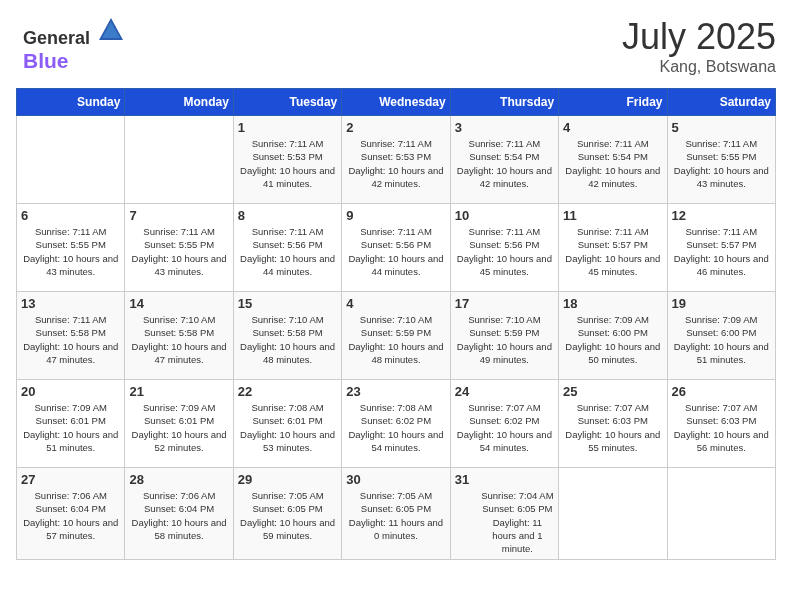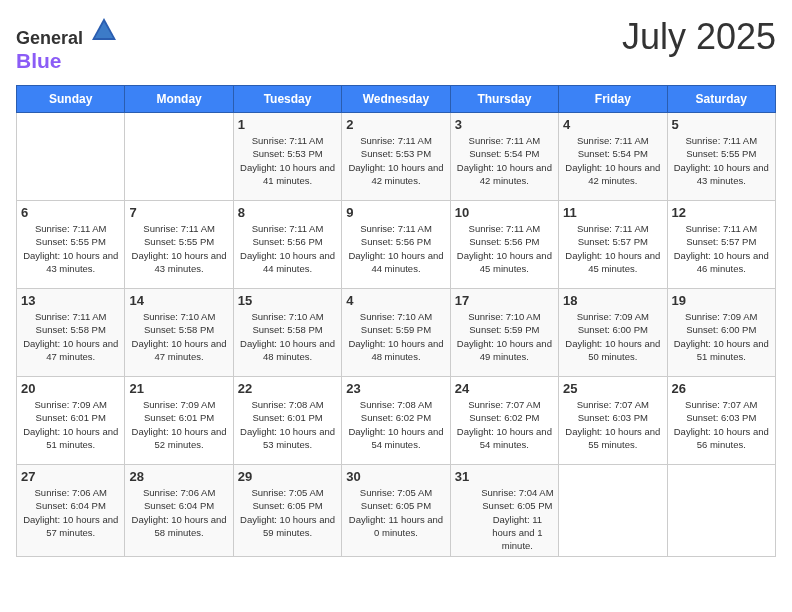--- a/index.html
+++ b/index.html
@@ -12,20 +12,21 @@
     }
     .header {
       display: flex;
       justify-content: space-between;
       align-items: flex-start;
       margin-bottom: 12px;
     }
     .logo {
       display: flex;
       align-items: center;
+      margin-left: 7px;
     }
     .logo-text-general {
       font-size: 18px;
       font-weight: bold;
       color: #333;
     }
     .logo-text-blue {
       font-size: 21px;
       font-weight: bold;
       color: #8b5cf6;
@@ -46,25 +47,25 @@
     .location-title {
       font-size: 16px;
       color: #555;
     }
     table {
       width: 100%;
       border-collapse: collapse;
       border: 1px solid #ccc;
     }
     thead tr th {
-      background-color: #3b82f6;
+      background-color: #1d4ed8;
       color: #fff;
       font-size: 12px;
       padding: 6px 4px;
-      text-align: center;
+      text-align: right;
       border: 1px solid #2a5db0;
     }
     tbody tr td {
       vertical-align: top;
       border: 1px solid #ccc;
       padding: 4px;
       font-size: 10px;
       color: #333;
       width: 14.28%;
       min-height: 80px;
@@ -101,20 +102,21 @@
       <svg class="logo-icon" viewBox="0 0 28 28" xmlns="http://www.w3.org/2000/svg">
         <polygon points="14,2 26,24 2,24" fill="#2a5db0"></polygon>
         <polygon points="14,6 23,22 5,22" fill="#4a90d9" opacity="0.6"></polygon>
       </svg>
       <br>
       <span class="logo-text-blue">Blue</span>
     </div>
   </div>
   <div class="title-block">
     <div class="month-title">July 2025</div>
+    <div class="location-title">Kang, Botswana</div>
   </div>
 </div>
 
 <table>
   <thead>
     <tr>
     <th>Sunday</th>
         <th>Monday</th>
         <th>Tuesday</th>
         <th>Wednesday</th>

